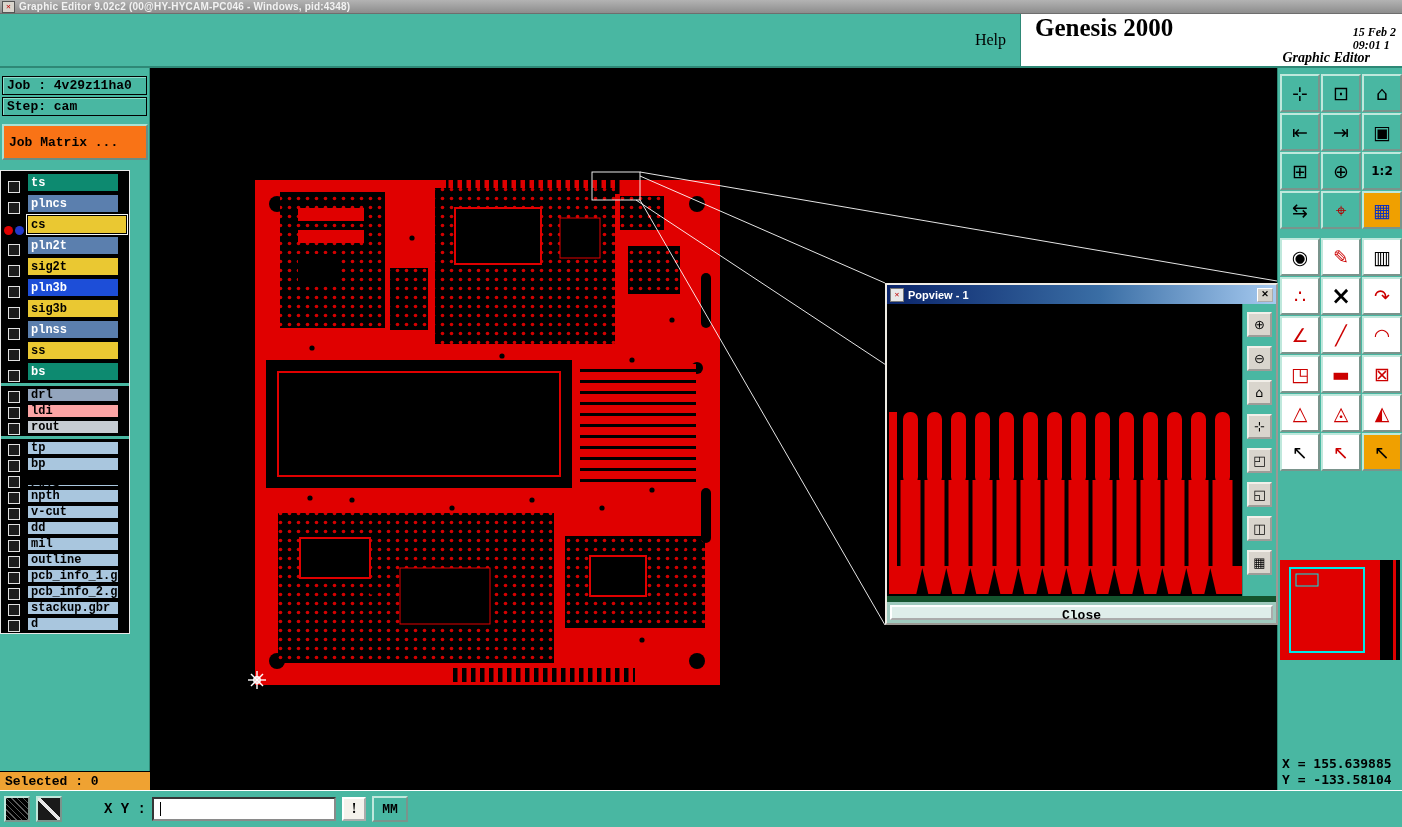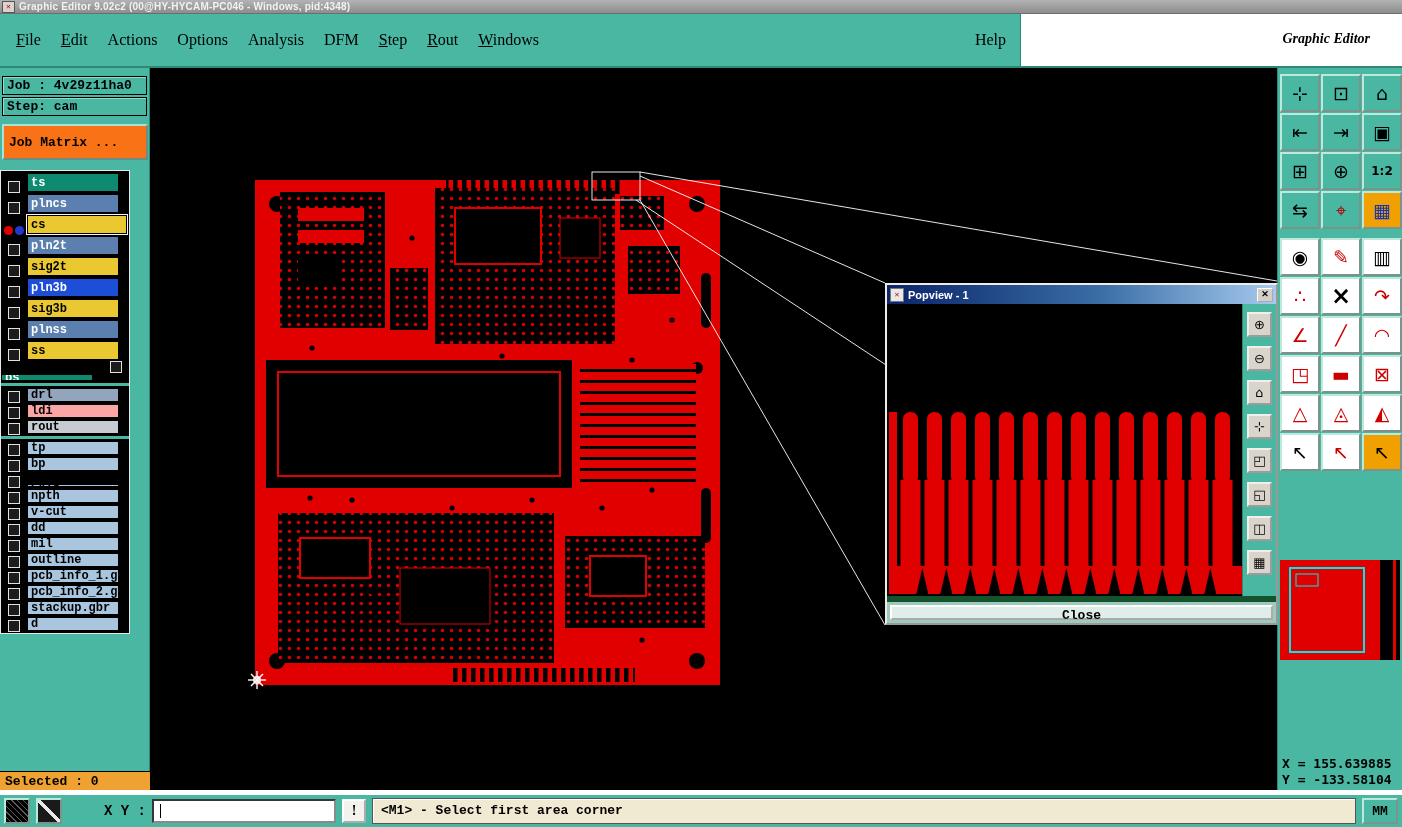--- a/index.html
+++ b/index.html
@@ -95,21 +95,21 @@
     padding-top:8px;gap:9px;border-left:1px solid #2e8876;box-sizing:border-box;}
   .pvt{width:25px;height:25px;background:#d9d5cd;border:2px outset #f2efe9;
     font:13px "DejaVu Sans",sans-serif;padding:0;cursor:pointer;}
   .pv-footer{height:27px;flex:none;background:#9ec9bd;display:flex;padding:3px;box-sizing:border-box;
     border-top:6px solid #14532d;}
   .pv-closebtn{flex:1;background:#dfeeea;border:2px outset #ffffff;
     font:bold 13px "Liberation Mono",monospace;color:#000;cursor:pointer;}
 
   
   #statusbar{position:absolute;left:0;top:790px;width:100%;height:37px;background:#49b7a2;
-    border-top:5px solid #ffffff;display:flex;align-items:center;gap:6px;padding:0 4px;box-sizing:border-box;}
+    border-top:1px solid #ffffff;display:flex;align-items:center;gap:6px;padding:0 4px;box-sizing:border-box;}
   .sb-ico{width:26px;height:26px;border:2px outset #bfe8dc;padding:0;cursor:pointer;flex:none;}
   #sbico1{background:#0a0a0a;background-image:repeating-linear-gradient(45deg,#000 0 3px,#5a5a5a 3px 4px);}
   #sbico2{background:#1a1a1a;background-image:linear-gradient(45deg,transparent 44%,#e8e8e8 44% 56%,transparent 56%);}
   #xylabel{font:bold 14px "Liberation Mono",monospace;color:#000;margin-left:36px;white-space:nowrap;}
   #xyinput{width:180px;height:20px;background:#fff;border:2px inset #8a8a8a;position:relative;flex:none;}
   .caret{position:absolute;left:6px;top:3px;width:1px;height:14px;background:#000;
     animation:blink 1s steps(1) infinite;}
   @keyframes blink{50%{opacity:0;}}
   #bang{width:24px;height:24px;background:#f4f2ec;border:2px outset #fff;
     font:bold 14px "Liberation Serif",serif;padding:0;cursor:pointer;flex:none;}
@@ -123,34 +123,30 @@
 <body>
 
 <div id="app">
 
   <div id="titlebar">
     <span class="tb-ico">✕</span>
     <span id="titletext">Graphic Editor 9.02c2 (00@HY-HYCAM-PC046 - Windows, pid:4348)</span>
   </div>
 
   <div id="menubar">
-    <div id="menu-items">
-        <div class="menu-item"><u>F</u>ile</div>
-        <div class="menu-item"><u>E</u>dit</div>
-        <div class="menu-item">Actions</div>
-        <div class="menu-item">Options</div>
-        <div class="menu-item">Analysis</div>
-        <div class="menu-item">DFM</div>
-        <div class="menu-item"><u>S</u>tep</div>
-        <div class="menu-item"><u>R</u>out</div>
-        <div class="menu-item"><u>W</u>indows</div>
-      </div>
     <div id="help-menu">Help</div>
     <div id="logo-block">
       <div class="rightcol">
+        <div class="toprow">
+          <span class="gen-title">Genesis 2000</span>
+          <span class="dt">
+            <span>15 Feb 2</span>
+            <span>09:01 1</span>
+          </span>
+        </div>
         <div class="gen-sub">Graphic Editor</div>
       </div>
     </div>
   </div>
 
   <div id="leftpanel">
     <div class="job-box">Job : 4v29z11ha0</div>
     <div class="job-box">Step: cam</div>
     <button class="matrix-btn">Job Matrix ...</button>
     <div id="layerlist">
@@ -203,21 +199,21 @@
               <i class="sq"></i>
             </span>
             <span class="lname" style="background: rgb(91, 127, 174); color: rgb(255, 255, 255);">plnss</span>
           </div>
           <div class="lrow" style="height: 21px;">
             <span class="lcheck">
               <i class="sq"></i>
             </span>
             <span class="lname" style="background: rgb(234, 200, 50); color: rgb(0, 0, 0);">ss</span>
           </div>
-          <div class="lrow" style="height: 21px; flex-direction: column;">
+          <div class="lrow" style="height: 21px;">
             <span class="lcheck">
               <i class="sq"></i>
             </span>
             <span class="lname" style="background: rgb(13, 138, 112); color: rgb(255, 255, 255);">bs</span>
           </div>
         </div>
         <div class="lgroup">
           <div class="lrow" style="height: 16px;">
             <span class="lcheck">
               <i class="sq"></i>
@@ -581,17 +577,16 @@
   </div>
 
   <div id="statusbar">
     <button class="sb-ico" id="sbico1"></button>
     <button class="sb-ico" id="sbico2"></button>
     <span id="xylabel">X Y :</span>
     <div id="xyinput">
         <span class="caret"></span>
       </div>
     <button id="bang">!</button>
-    <div id="message">&lt;M1&gt; - Select first area corner</div>
     <button id="units">MM</button>
   </div>
 
 </div>
 
 </body></html>

